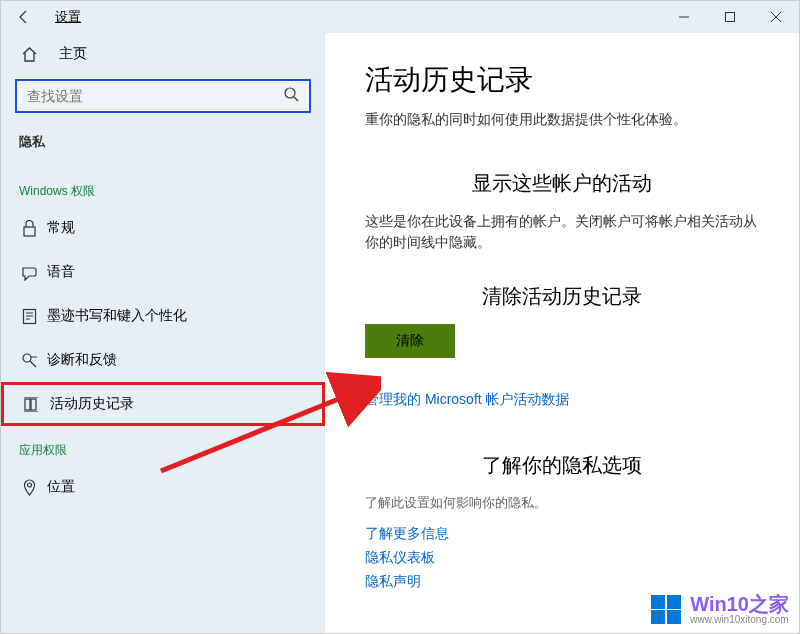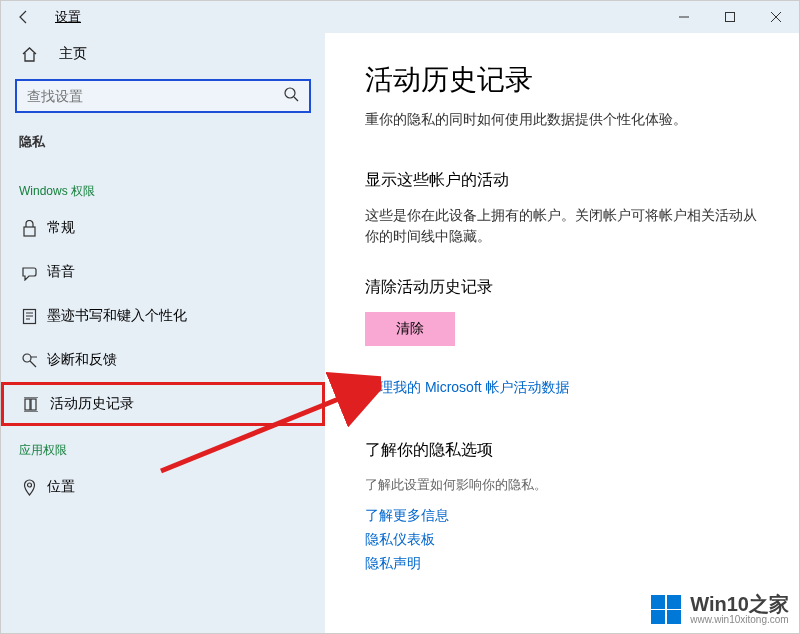--- a/index.html
+++ b/index.html
@@ -28,37 +28,37 @@
   .sidebar-subhead { font-size: 12px; color: #15803d; padding: 16px 18px 6px 18px; }
 
   .nav-item { display:flex; align-items:center; height: 44px; padding: 0 18px; font-size: 14px; position: relative; }
   .nav-item .icon { width: 20px; display:flex; justify-content:center; }
   .nav-item .label { margin-left: 8px; }
   .nav-item.highlighted { border: 3px solid #e02020; }
 
   .content { flex:1; padding: 28px 40px 0 40px; overflow:hidden; }
   .content h1 { font-size: 28px; font-weight: 400; margin-bottom: 10px; }
   .content .cut-line { color: #333; font-size: 14px; line-height: 1.5; margin-bottom: 40px; }
-  .content h2 { font-size: 16px; font-weight: 400; margin-bottom: 14px; }
+  .content h2 { font-size: 20px; font-weight: 400; margin-bottom: 14px; text-align: center; }
   .content p.desc { font-size: 14px; color: #333; line-height: 1.5; margin-bottom: 30px; }
   .content p.desc2 { font-size: 13px; color: #666; line-height: 1.5; margin-bottom: 10px; }
 
-  button.clear-btn { width: 90px; height: 34px; background: #f9a8d4; border: none; font-size: 14px; margin-bottom: 30px; cursor:pointer; }
+  button.clear-btn { width: 90px; height: 34px; background: #4d7c0f; border: none; font-size: 14px; margin-bottom: 30px; cursor:pointer; }
   a.link { color: #0066cc; font-size: 14px; text-decoration: none; display:block; line-height:1.7; }
   .section-gap { height: 40px; }
 
   
   .arrow-overlay { position:absolute; left: 150px; top: 350px; pointer-events:none; }
 
   
   .watermark { position:absolute; right: 10px; bottom: 8px; display:flex; align-items:center; }
   .wm-logo { display:flex; margin-right: 8px; }
   .wm-sq { width: 14px; height: 14px; background:#0078d7; margin:1px; }
   .wm-text { text-align:left; }
-  .wm-text .big { font-size: 20px; font-weight: bold; color: #404040; line-height:1; }
+  .wm-text .big { font-size: 20px; font-weight: bold; color: #8b5cf6; line-height:1; }
   .wm-text .small { font-size: 10px; color: #888; }
 </style>
 </head>
 <body>
 
 <div class="titlebar">
   <div class="back">
     <svg width="16" height="16" viewBox="0 0 16 16">
         <path d="M10 2 L4 8 L10 14" stroke="#333" stroke-width="1.2" fill="none"></path>
       </svg>

